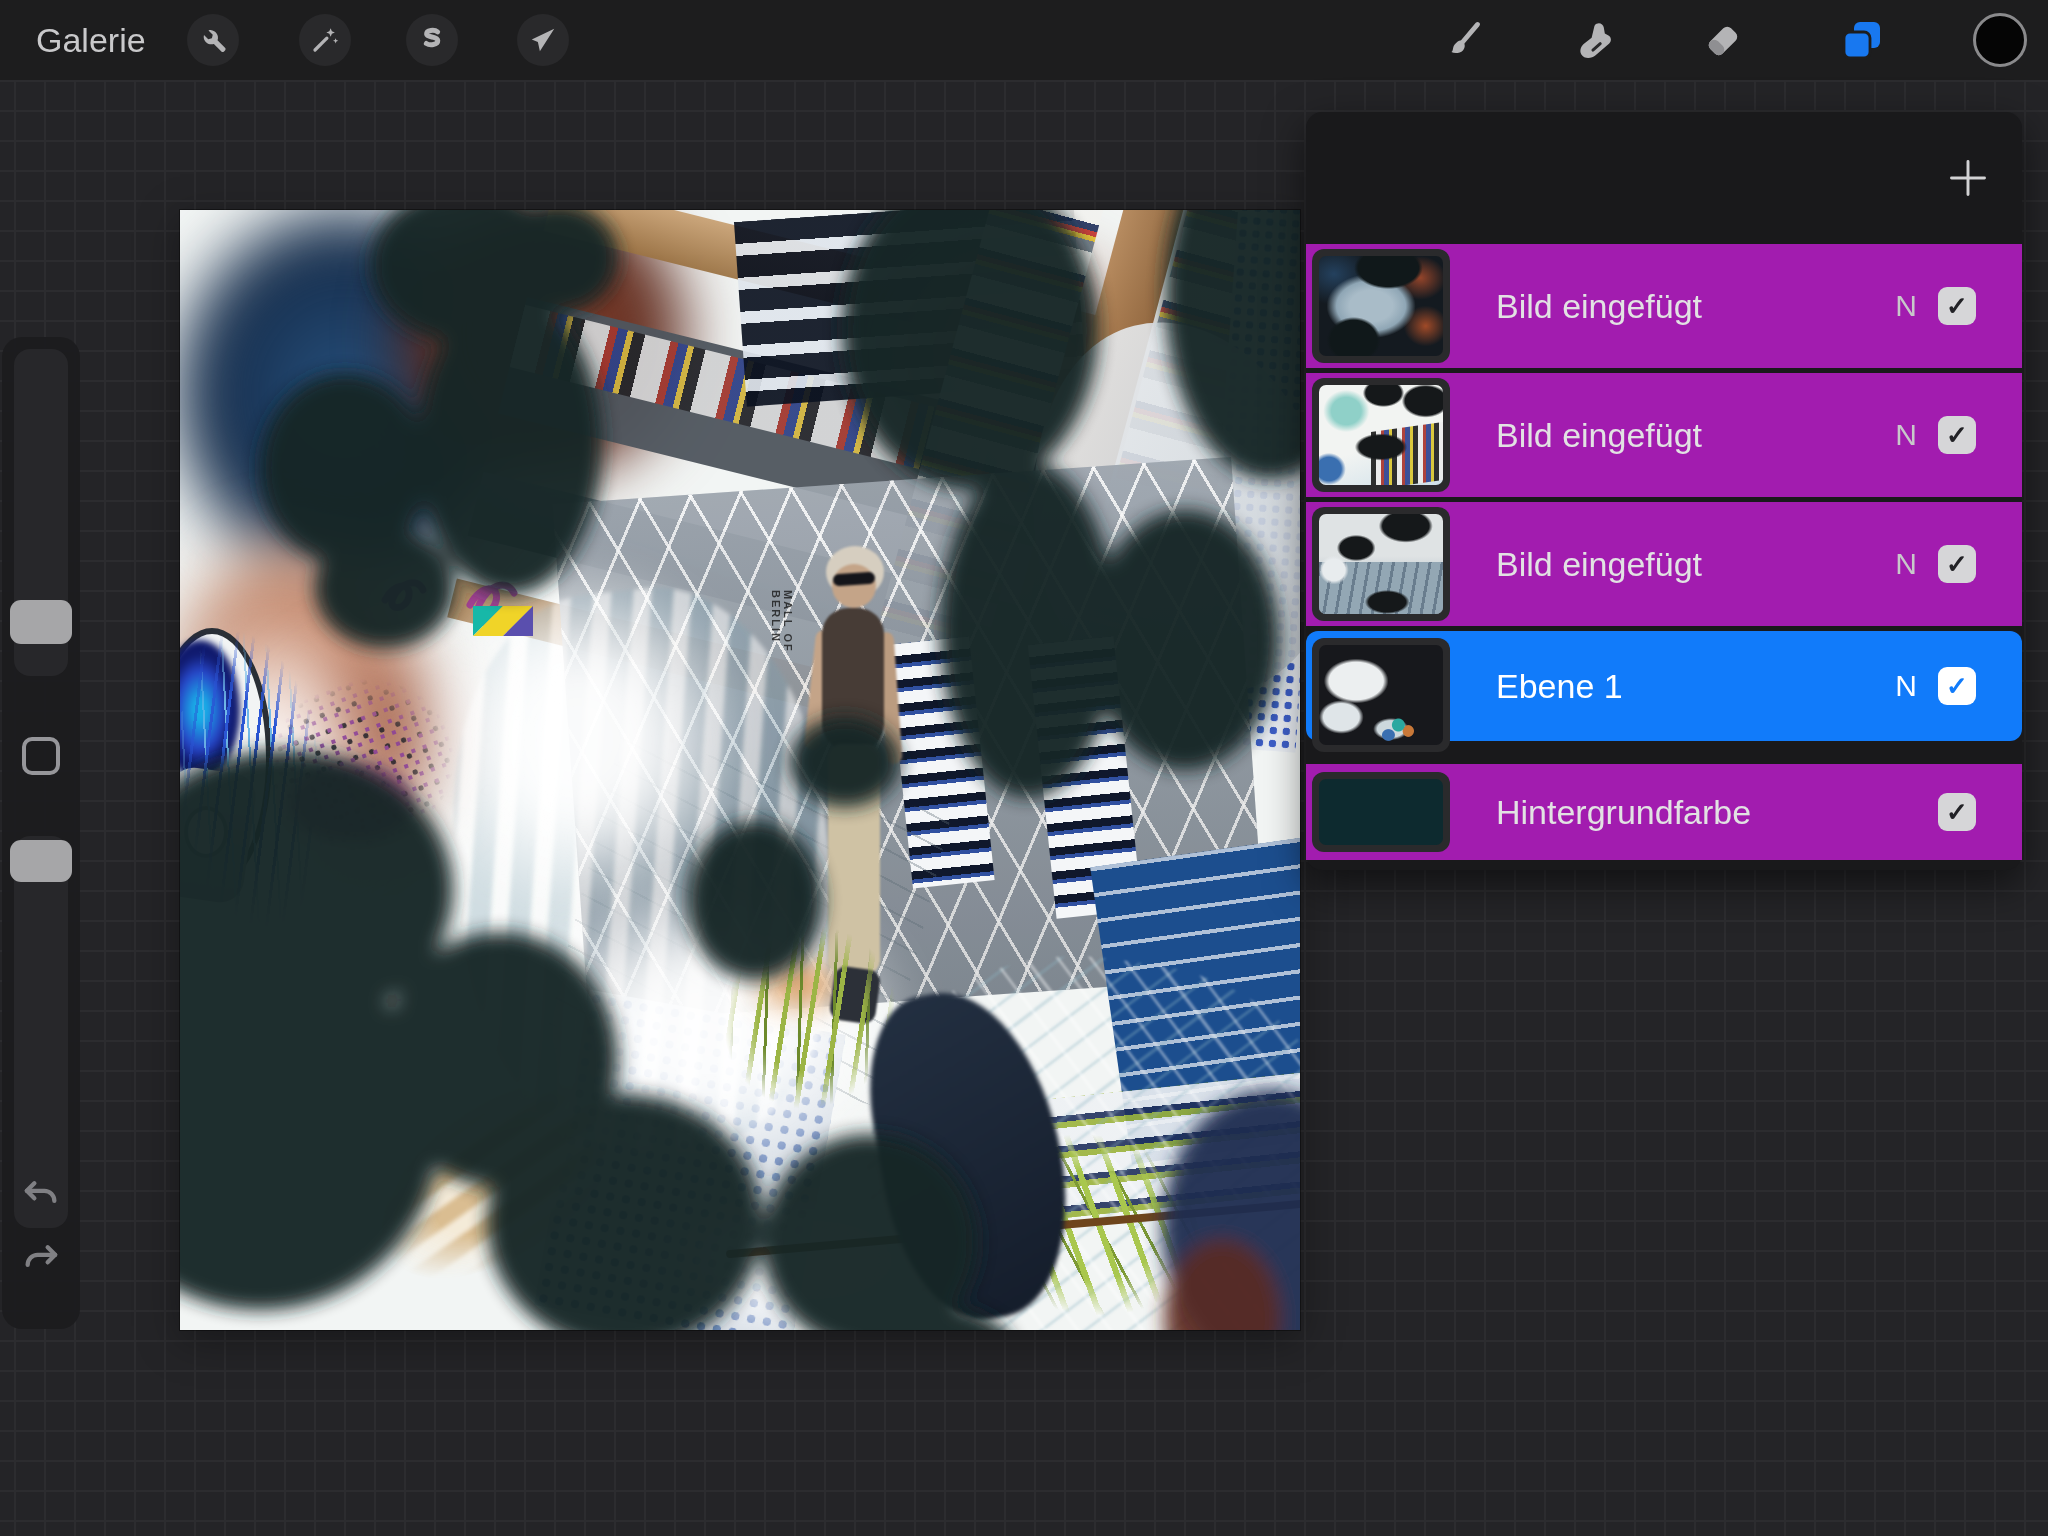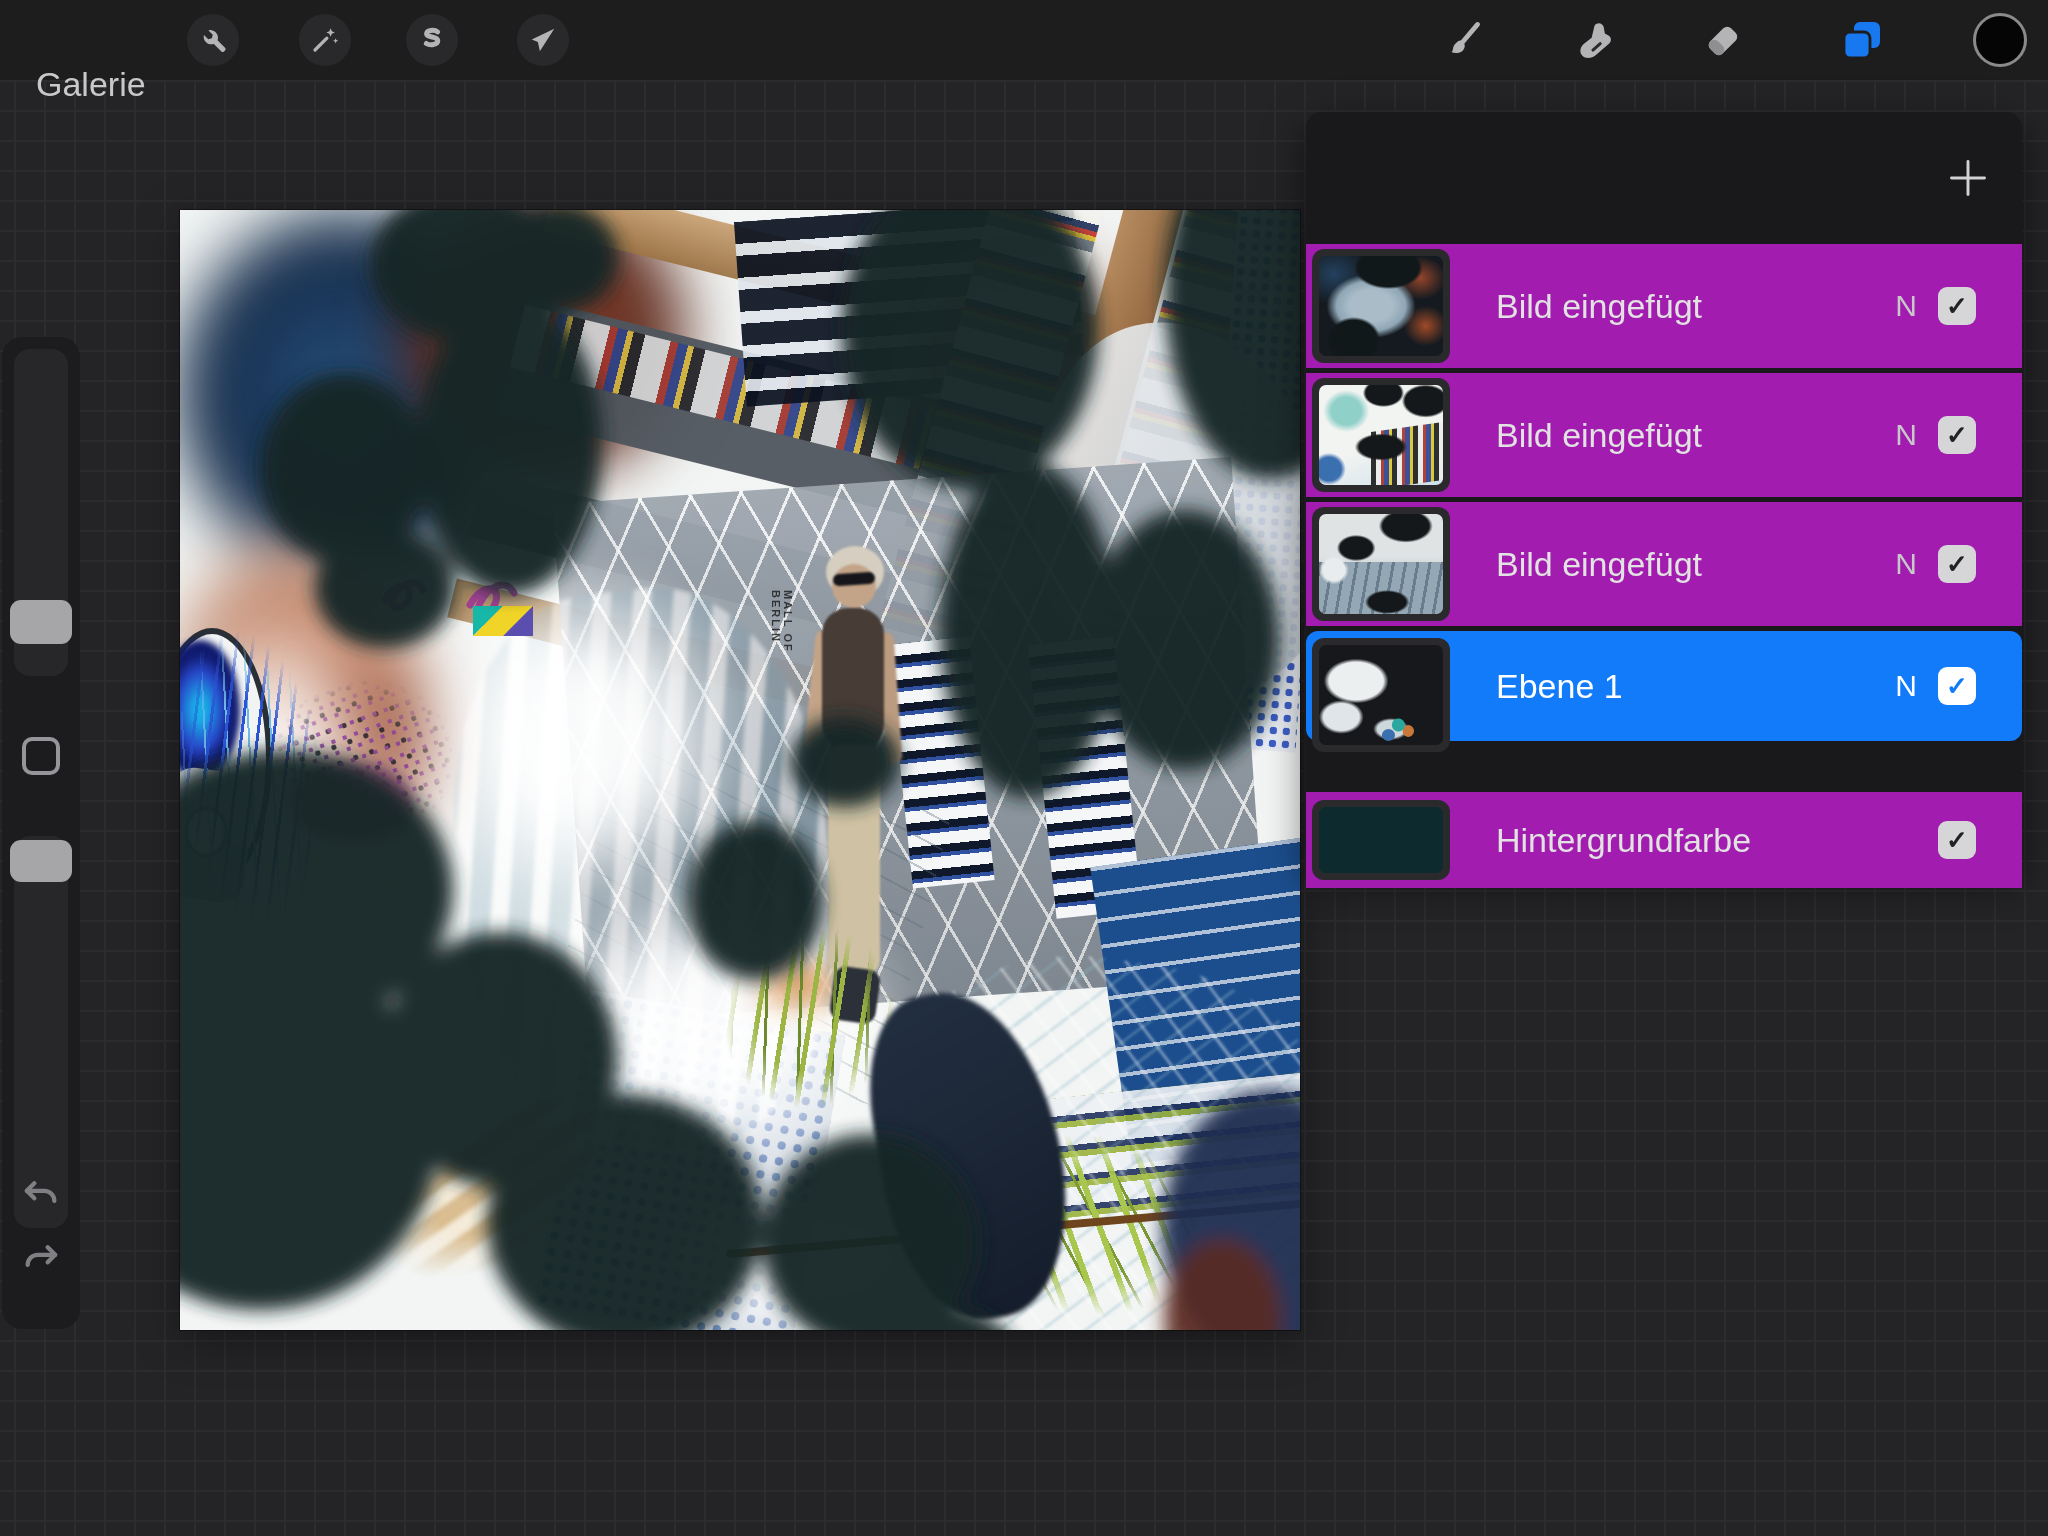--- a/index.html
+++ b/index.html
@@ -7,21 +7,21 @@
     width:2048px;height:1536px;position:relative;overflow:hidden;
     font-family:"Liberation Sans",sans-serif;
     background-color:#242427;
     background-image:linear-gradient(#2c2c2f 2px,transparent 2px),
                      linear-gradient(90deg,#2c2c2f 2px,transparent 2px);
     background-size:30px 30px;background-position:14px 80px;
   }
   
   .topbar{position:absolute;left:0;top:0;width:2048px;height:80px;background:#1d1d1e;z-index:50;}
   .gallery{position:absolute;left:36px;top:0;height:80px;display:flex;align-items:center;
-    font-size:34px;color:#c9c9cb;margin-top:44px;}
+    font-size:34px;color:#c9c9cb;}
   .toolbtn{position:absolute;top:14px;width:52px;height:52px;border-radius:50%;
     background:#29292b;display:flex;align-items:center;justify-content:center;}
   .ricon{position:absolute;top:16px;width:48px;height:48px;display:flex;align-items:center;justify-content:center;}
   .colorwell{position:absolute;left:1973px;top:13px;width:54px;height:54px;border-radius:50%;
     background:#050505;border:3px solid #8a8a8c;box-sizing:border-box;}
   svg.ic{display:block;}
   
   .sidebar{position:absolute;left:2px;top:337px;width:78px;height:992px;border-radius:20px;
     background:rgba(28,28,30,.96);z-index:40;}
   .strack{position:absolute;left:12px;width:54px;background:#27272a;border-radius:16px;}
@@ -319,20 +319,20 @@
 
   <div class="lrow sel" style="top:519px;height:110px;">
     <div class="thumb" style="top:7px;">
         <div class="timg t4"></div>
       </div>
     <span class="rlabel">Ebene 1</span>
     <span class="blend">N</span>
     <span class="cbox">✓</span>
   </div>
 
-  <div class="lrow" style="top:680px;height:96px;">
+  <div class="lrow" style="top:652px;height:96px;">
     <div class="thumb" style="top:8px;height:80px;">
         <div class="timg t5"></div>
       </div>
     <span class="rlabel">Hintergrundfarbe</span>
     <span class="cbox">✓</span>
   </div>
 </div>
 
 </body></html>

